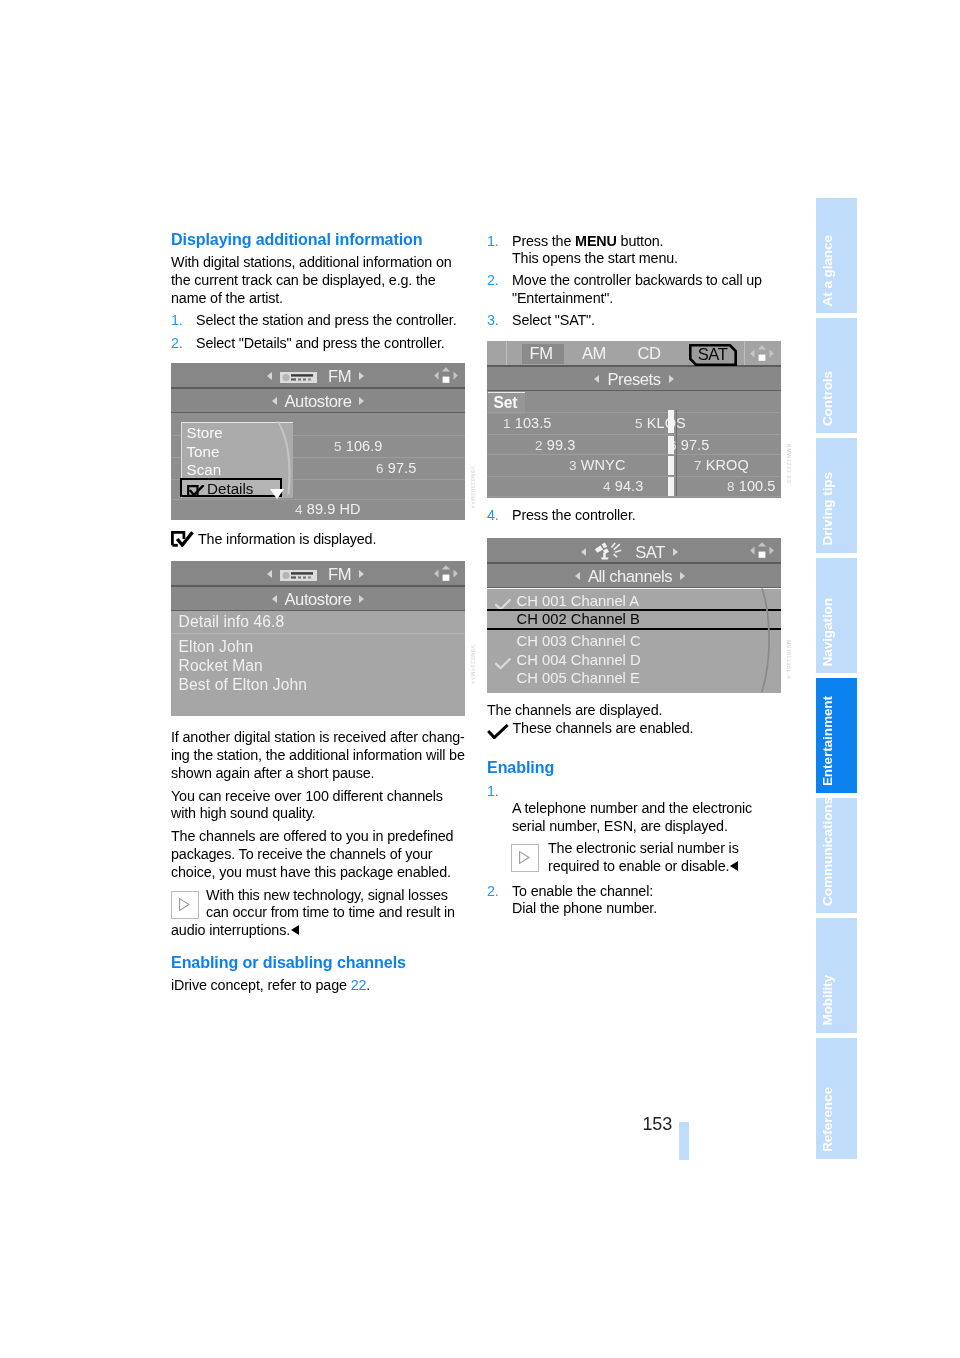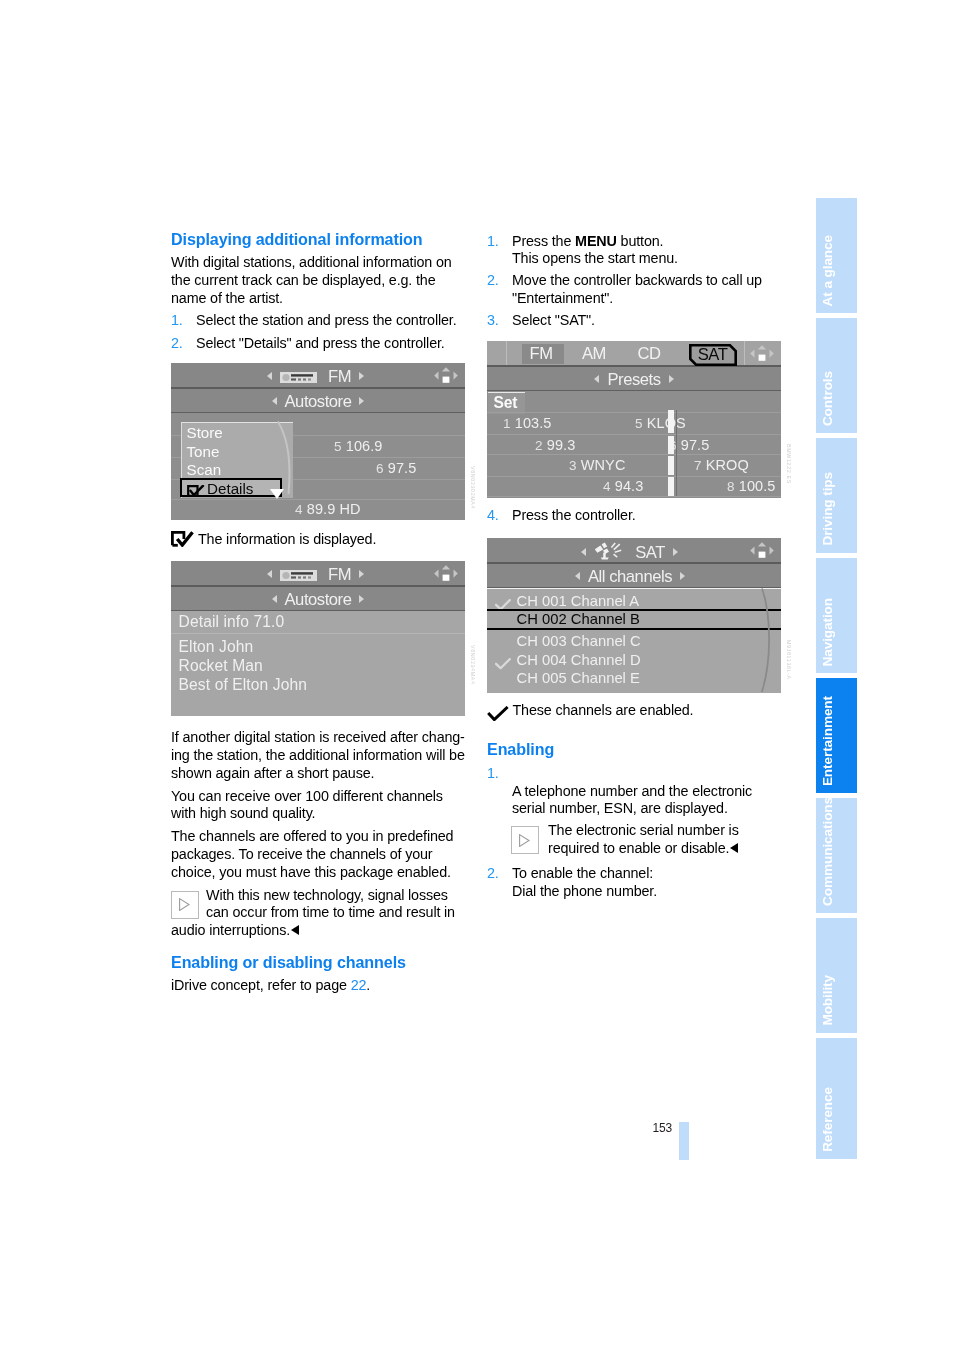--- a/index.html
+++ b/index.html
@@ -94,21 +94,21 @@
   
   #rail{position:absolute;left:816px;top:198px;width:41px;height:961px;}
   .tab{position:absolute;left:0;width:41px;background:#bfdcfb;}
   .tab .lbl{position:absolute;left:5px;bottom:7px;
             writing-mode:vertical-rl;transform:rotate(180deg);
             font-size:13.6px;font-weight:bold;color:#ffffff;letter-spacing:-0.1px;
             line-height:13.6px;white-space:nowrap;}
   .tab.active{background:#0b82f0;}
 
   
-  #pagenum{position:absolute;right:0;bottom:0;font-size:12px;color:#231f20;font-weight:normal;letter-spacing:-0.15px;}
+  #pagenum{position:absolute;right:0;bottom:0;font-size:18px;color:#231f20;font-weight:normal;letter-spacing:-0.15px;}
   #pnwrap{position:absolute;left:628px;top:1115px;width:44px;height:20px;}
   #pnbar{position:absolute;left:679px;top:1122px;width:10.3px;height:38.3px;background:#bfdcfb;}
   #wm{position:absolute;left:0;top:1328px;width:943px;text-align:right;font-size:27px;color:#989898;letter-spacing:-0.05px;line-height:26px;}
 </style>
 </head>
 <body>
 
 <div class="page">
   <div id="colL" class="col">
 
@@ -162,20 +162,21 @@
     </ol>
 
     <div class="shotslot" style="height:156px;margin-top:11px;margin-bottom:10px;"></div>
 
     <ol class="steps" style="margin-bottom:0">
       <li style="margin-bottom:0"><span class="num">4.</span><span>Press the controller.</span></li>
     </ol>
 
     <div class="shotslot" style="height:155px;margin-top:11px;margin-bottom:11px;"></div>
 
+    <p class="body" style="margin-bottom:0">The channels are displayed.</p>
 
     <div class="cbl" style="margin-bottom:0">
       <span class="ckplain"><svg width="23" height="15" viewBox="0 0 23 15">
             <path d="M1.2 7.0 L7.3 13.6 L20.6 1.0" fill="none" stroke="#000" stroke-width="3.0" stroke-linecap="butt" stroke-linejoin="miter"></path>
           </svg></span><span>These channels are enabled.</span>
     </div>
 
     <h2 class="sec" style="margin-top:19px;margin-bottom:6.5px">Enabling</h2>
 
     <ol class="steps">
@@ -275,21 +276,21 @@
           <path d="M13 1.2 L17.2 5.5 H8.8 Z" fill="#c6c6c6"></path>
           <path d="M1.2 9.6 L5.5 5.4 V13.8 Z" fill="#c6c6c6"></path>
           <path d="M24.8 9.6 L20.5 5.4 V13.8 Z" fill="#c6c6c6"></path>
           <rect x="9.6" y="10.6" width="6.8" height="6.2" fill="#ffffff"></rect>
         </svg></span>
 
     <div class="sbTxt" style="top:28.5px;">
       <span class="glyphL"></span><span>Autostore</span><span class="glyphR"></span>
     </div>
 
-    <div class="dtxt" style="top:52px;">Detail info 71.0</div>
+    <div class="dtxt" style="top:52px;">Detail info 46.8</div>
     <div class="rowline" style="top:72px;background:#b6b6b6;"></div>
     <div class="dtxt" style="top:76.5px;">Elton John</div>
     <div class="dtxt" style="top:95.5px;">Rocket Man</div>
     <div class="dtxt" style="top:114.5px;">Best of Elton John</div>
   </div>
   <span class="credit" style="left:470px;top:645px;">V8N0234MA4</span>
 
   <div class="shotbox" id="shot3" style="left:487px;top:341px;height:157px;">
     <div class="sbTop" style="background:#a3a3a3;"></div>
     <div class="sbTopLine"></div>

